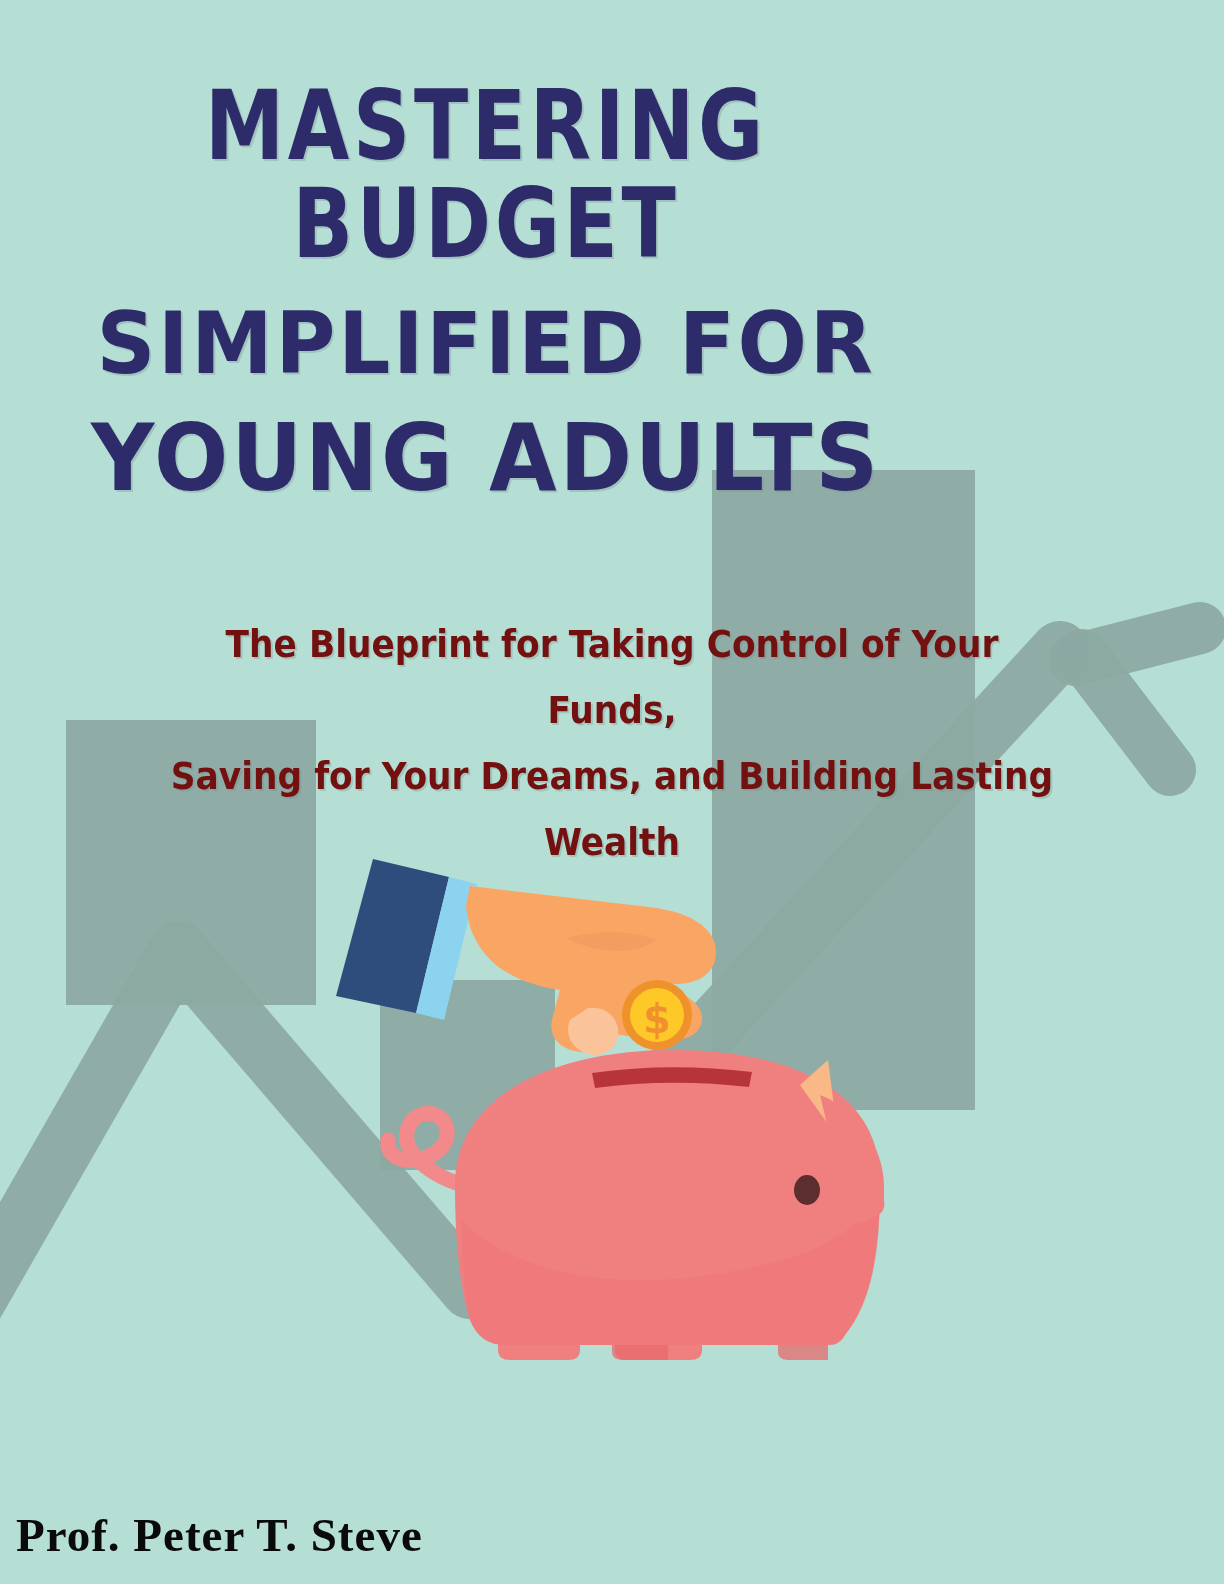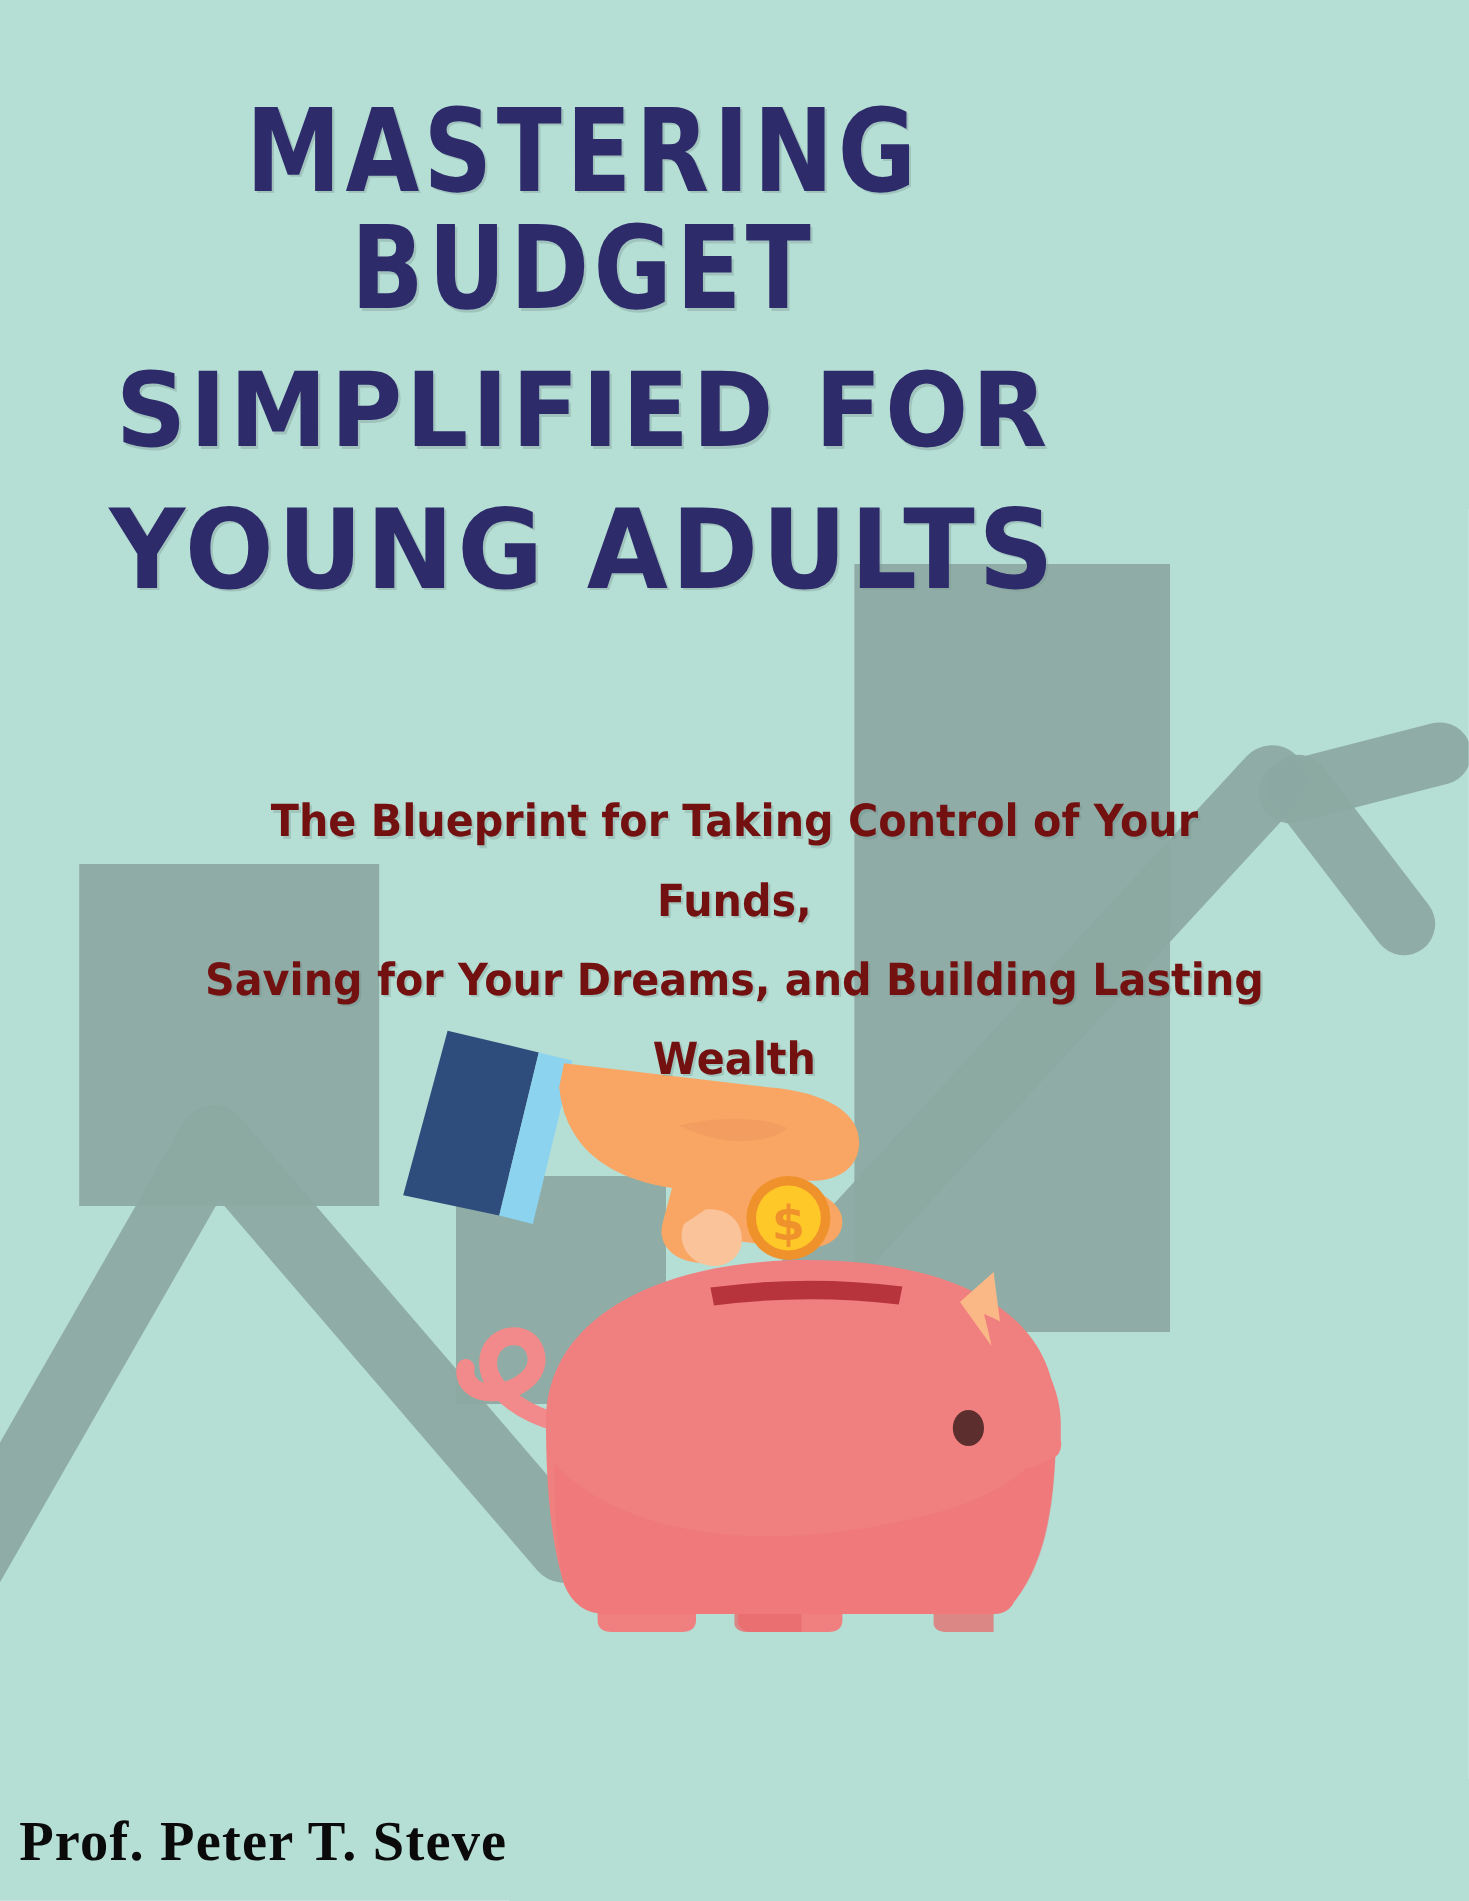--- a/index.html
+++ b/index.html
@@ -61,21 +61,21 @@
   .title-line.l3 {
     font-size: 92px;
     margin-top: 24px;
     letter-spacing: 3px;
     transform: scaleX(0.95);
   }
 
   
   .subtitle-block {
     position: absolute;
-    top: 652px;
+    top: 612px;
     left: 122px;
     width: 980px;
     text-align: center;
     z-index: 5;
   }
   .subtitle-line {
     display: block;
     color: #731111;
     font-family: "DejaVu Sans", sans-serif;
     font-weight: 700;

